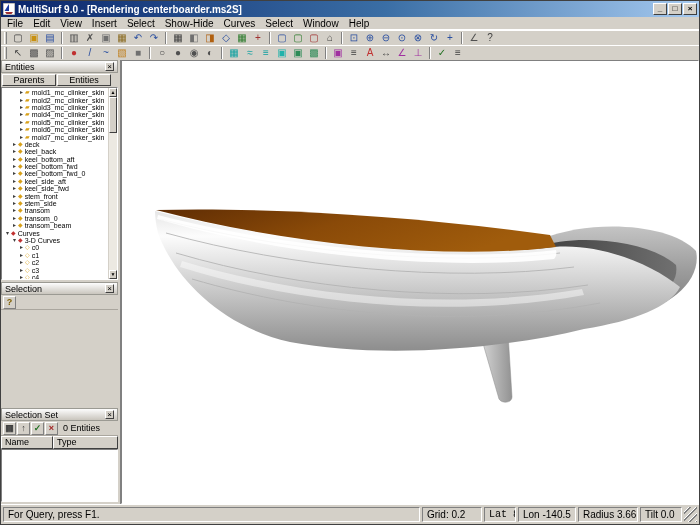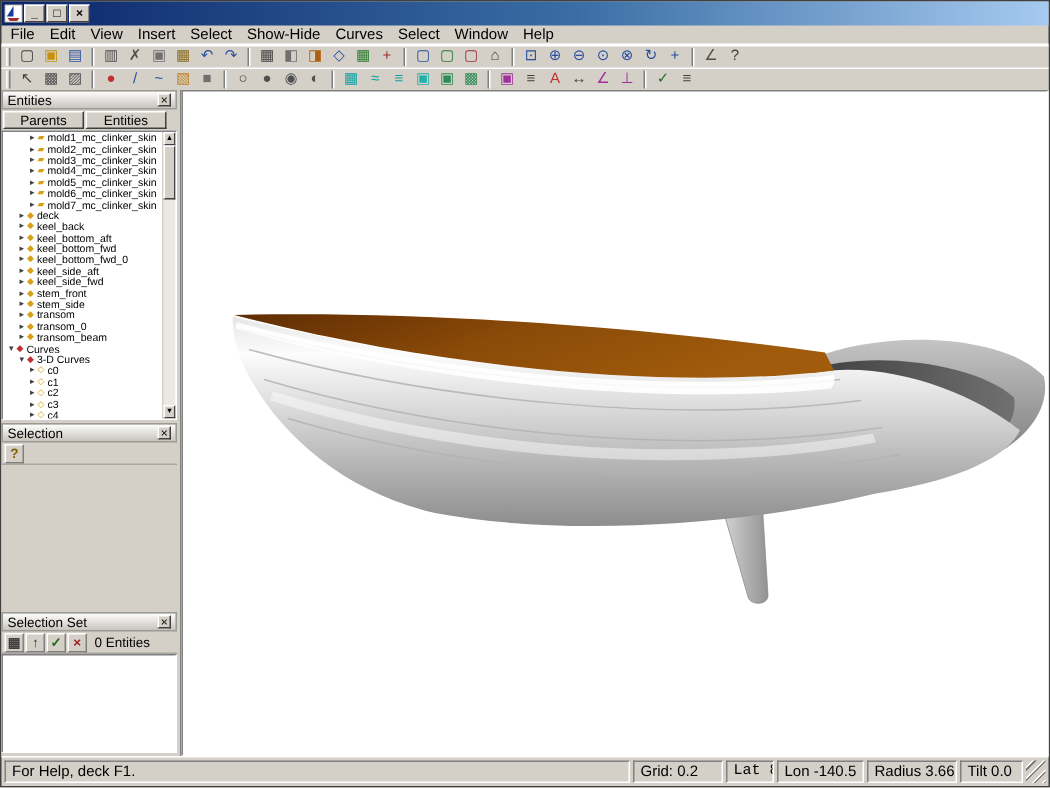--- a/index.html
+++ b/index.html
@@ -71,20 +71,21 @@
 <body>
 
 <div id="window">
 
   <div id="titlebar">
     <svg width="12" height="12" aria-hidden="true">
       <rect x="0" y="0" width="12" height="12" fill="#ffffff" stroke="#808080"></rect>
       <path d="M6 1 L6 8 L1.5 8 Z" fill="#1a3aa0"></path>
       <path d="M2 9 L10 9 L8.5 11 L3.5 11 Z" fill="#a03030"></path>
     </svg>
+    <span id="title-text">MultiSurf 9.0 - [Rendering centerboarder.ms2S]</span>
     <span class="win-btn">_</span>
     <span class="win-btn">□</span>
     <span class="win-btn">×</span>
   </div>
 
   <div id="menubar">
       <span class="menu-item">File</span>
       <span class="menu-item">Edit</span>
       <span class="menu-item">View</span>
       <span class="menu-item">Insert</span>
@@ -338,20 +339,24 @@
           <span>Selection Set</span>
           <span class="panel-close">×</span>
         </div>
         <div class="mini-toolbar" id="sel-toolbar">
             <span class="mini-btn" style="color: rgb(64, 64, 64);">▦</span>
             <span class="mini-btn" style="color: rgb(64, 64, 64);">↑</span>
             <span class="mini-btn" style="color: rgb(32, 112, 32);">✓</span>
             <span class="mini-btn" style="color: rgb(160, 32, 32);">×</span>
             <span id="sel-count">0 Entities</span>
           </div>
+        <div id="sel-header">
+          <span class="col-h col-name">Name</span>
+          <span class="col-h col-type">Type</span>
+        </div>
         <div id="sel-list"></div>
       </div>
 
     </div>
 
     <div id="splitter"></div>
 
     <div id="viewport">
       <svg viewBox="0 0 580 446" width="580" height="446" aria-hidden="true">
         <defs>
@@ -401,21 +406,21 @@
 
         <path fill="#ffffff" opacity="0.9" d="M 36 154 C 158 186 318 202 434 189 C 435 193 434 196 432 198 C 318 210 158 194 35 158 Z"></path>
         <path fill="#ffffff" opacity="0.45" d="M 60 200 C 180 236 330 250 460 228 L 462 234 C 330 258 180 244 58 206 Z"></path>
       </svg>
     </div>
 
   </div>
 
   <div id="statusbar">
     <div id="sb-grip-holder" style="display:contents"></div>
-  <div class="sb-seg" style="flex: 1 1 0%;">For Help, deck F1.</div>
+  <div class="sb-seg" style="flex: 1 1 0%;">For Query, press F1.</div>
       <div class="sb-seg" style="width: 60px;">Grid: 0.2</div>
       <div class="sb-seg" style="width: 32px; font-family: Liberation Mono, monospace;">Lat 8.0</div>
       <div class="sb-seg" style="width: 58px;">Lon -140.5</div>
       <div class="sb-seg" style="width: 60px;">Radius 3.66</div>
       <div class="sb-seg" style="width: 42px;">Tilt 0.0</div>
       <div id="sb-grip"></div>
     </div>
 
 </div>
 

